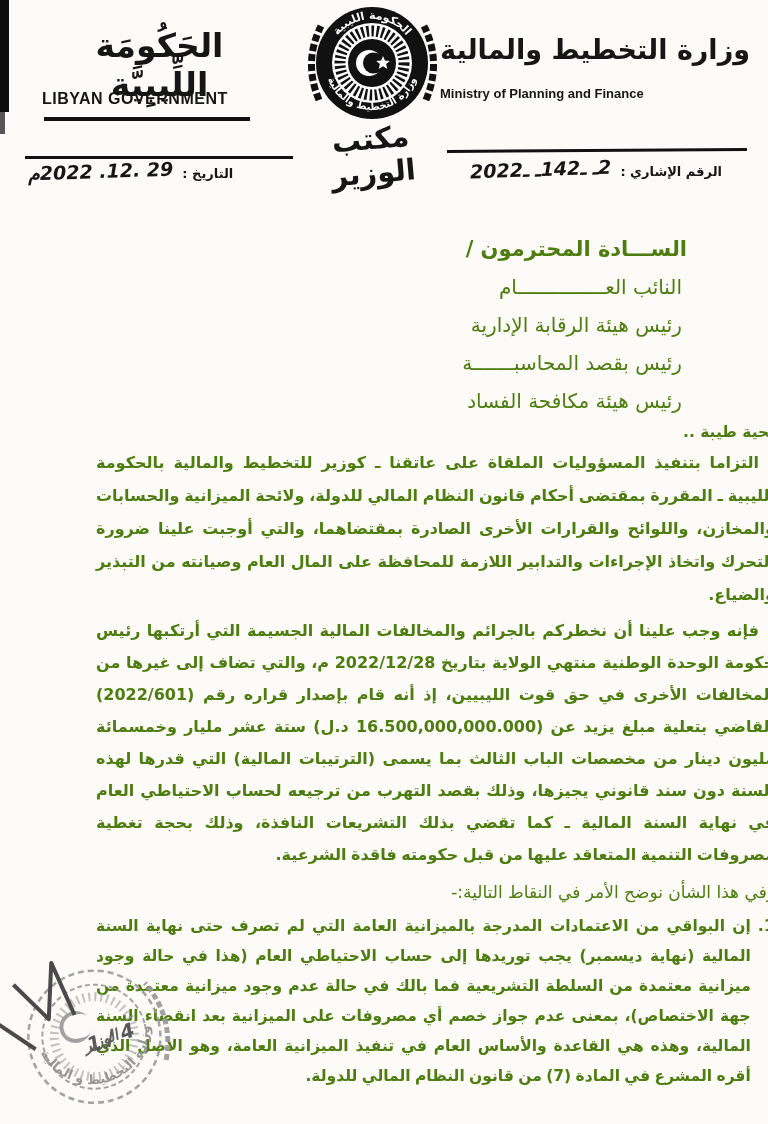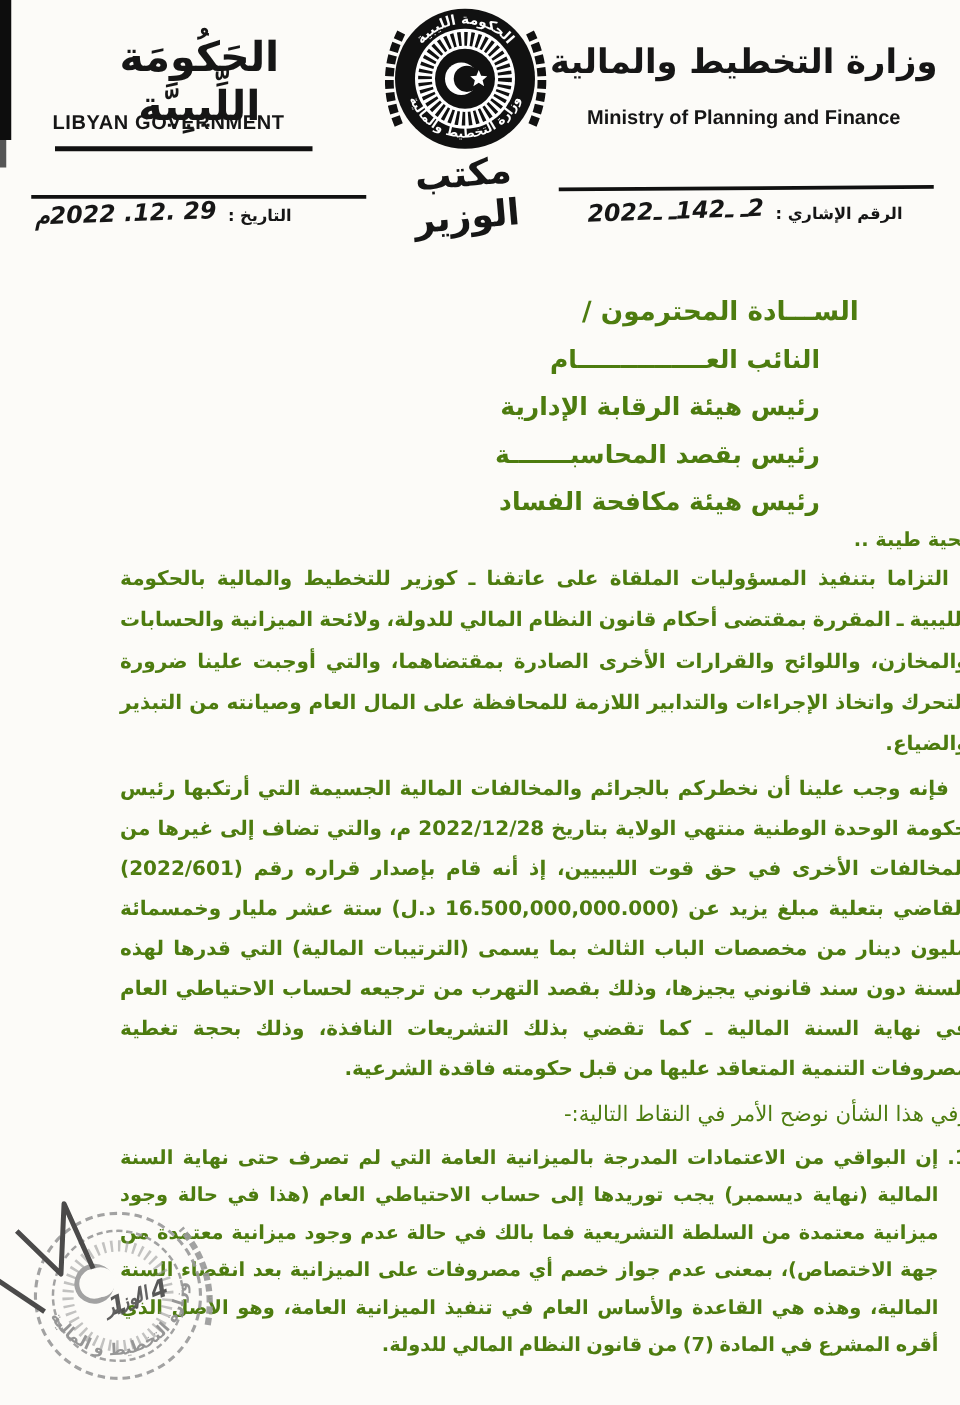--- a/index.html
+++ b/index.html
@@ -16,43 +16,43 @@
   
   .gov-ar{left:52px;top:26px;width:215px;text-align:center;
     font-size:33px;font-weight:700;letter-spacing:-1px;direction:rtl;}
   .gov-en{left:42px;top:90px;width:212px;
     font-family:"Liberation Sans",sans-serif;font-size:16px;font-weight:800;letter-spacing:.5px;}
   .gov-underline{left:44px;top:117px;width:206px;height:4px;background:#111;}
 
   
   .min-ar{left:440px;top:34px;width:310px;text-align:center;
     font-size:27px;font-weight:700;direction:rtl;letter-spacing:-1px;}
-  .min-en{left:440px;top:86px;width:310px;text-align:center;
-    font-family:"Liberation Sans",sans-serif;font-size:16px;font-weight:800;}
+  .min-en{left:440px;top:86px;width:310px;
+    font-family:"Liberation Sans",sans-serif;font-size:13px;font-weight:800;}
 
   
   .emblem{left:295px;top:0px;}
   .office{left:286px;top:122px;width:172px;text-align:center;
     font-size:29px;font-weight:700;direction:rtl;
     transform:rotate(-5deg);letter-spacing:-1px;}
   .rule-left{left:25px;top:156px;width:268px;height:3px;background:#111;}
   .rule-right{left:447px;top:149px;width:300px;height:3px;background:#111;transform:rotate(-.4deg);}
 
   
   .meta-row{direction:rtl;white-space:nowrap;}
   .meta-label{font-size:13px;font-weight:700;}
   .meta-value{font-size:19px;font-weight:600;font-style:italic;letter-spacing:2px;
     display:inline-block;transform:rotate(-2deg);margin-right:4px;}
   .date-row{left:28px;top:160px;width:235px;text-align:left;}
   .ref-row{left:470px;top:158px;width:285px;text-align:left;}
 
   
   .body{left:96px;top:236px;width:679px;direction:rtl;color:#4d7c0f;}
   .salutation{font-size:21px;font-weight:700;margin-left:0;margin-right:88px;line-height:26px;}
-  .addressees{margin-top:6px;margin-right:119px;font-size:20px;font-weight:700;line-height:38px;}
+  .addressees{margin-top:6px;margin-right:93px;font-size:20px;font-weight:400;line-height:38px;}
   .greeting{margin-top:2px;font-size:15.5px;font-weight:700;line-height:20px;}
   .para{margin-top:4px;font-size:16px;font-weight:700;line-height:33px;
     text-align:justify;text-indent:16px;word-spacing:-1px;}
   .para.p2{line-height:32px;}
   .sec-head{margin-top:8px;font-size:17px;font-weight:400;line-height:26px;}
   .point{margin-top:6px;display:flex;gap:7px;}
   .pt-num{font-size:16px;font-weight:800;line-height:30px;}
   .pt-text{flex:1;font-size:15.5px;font-weight:700;line-height:30px;
     text-align:justify;word-spacing:-1px;}
 

